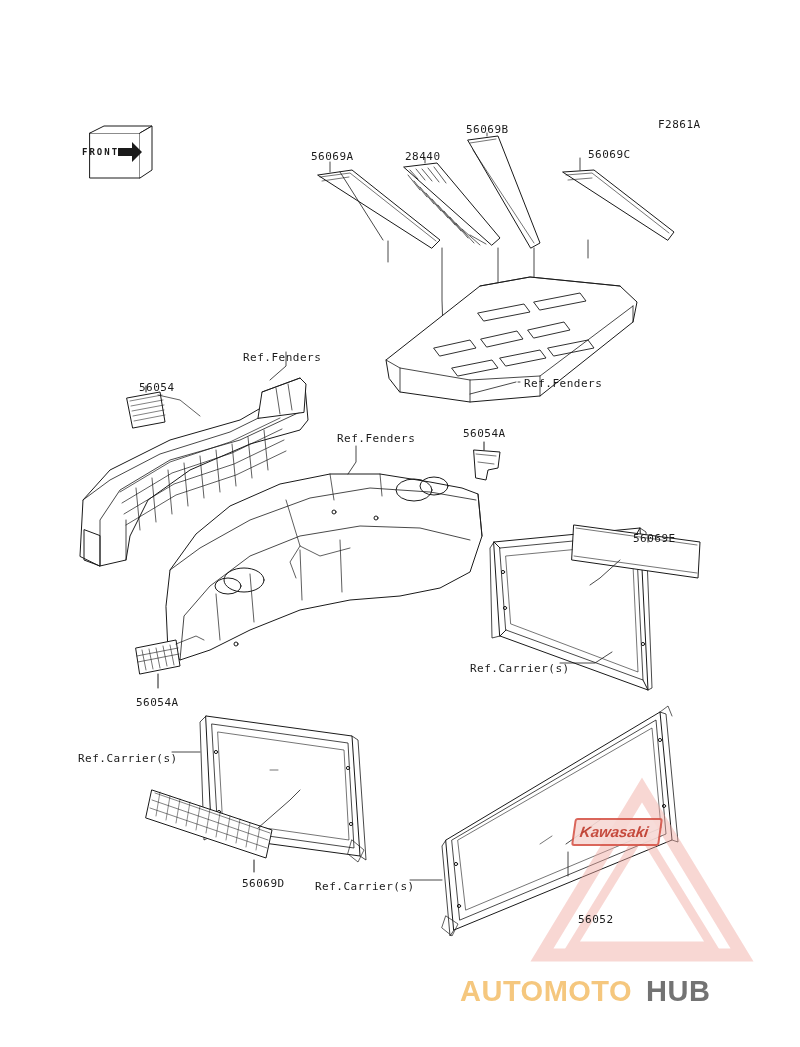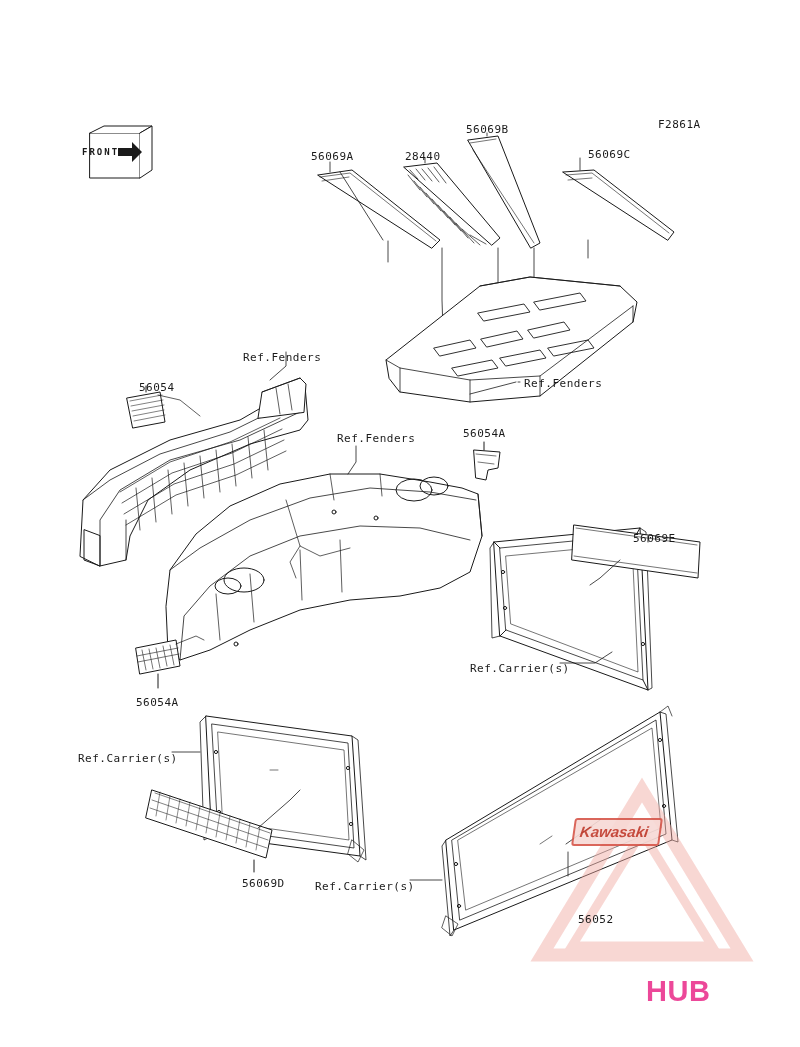--- a/index.html
+++ b/index.html
@@ -41,21 +41,21 @@
   }
   .wm-text {
     position: absolute;
     font-family: "Liberation Sans", sans-serif;
     font-weight: bold;
     font-size: 29px;
     letter-spacing: 0.5px;
     white-space: nowrap;
   }
   .wm-a { color: #f5c77e; }
-  .wm-b { color: #ec4899; }
+  .wm-b { color: #737373; }
 </style>
 </head>
 <body>
 
 <div id="sheet">
 
   <svg class="art" viewBox="0 0 800 1047">
     <g fill="none" stroke="#1a1a1a" stroke-width="1" stroke-linejoin="round" stroke-linecap="round">
 
       <g>
@@ -320,20 +320,21 @@
     </g>
   </svg>
 
   <svg class="art" viewBox="0 0 800 1047">
     <g opacity="0.45">
       <path d="M642 790 L742 955 L542 955 Z" fill="none" stroke="#f0a8a0" stroke-width="13"></path>
       <path d="M642 832 L712 946 L572 946 Z" fill="none" stroke="#f0a8a0" stroke-width="9"></path>
     </g>
   </svg>
 
+  <div class="wm-text wm-a" style="left:460px; top:975px;">AUTOMOTO</div>
   <div class="wm-text wm-b" style="left:646px; top:975px;">HUB</div>
 
   <div style="position:absolute; left:573px; top:818px; width:84px; height:24px; border:2px solid #d6564a; border-radius:3px; background:#f7d9d5; opacity:0.9; transform:skewX(-8deg);">
     <div style="position:absolute; left:5px; top:3px; font-family:'Liberation Sans',sans-serif; font-weight:bold; font-style:italic; font-size:15px; color:#c0392b;">Kawasaki</div>
   </div>
 
   <div class="lbl" style="left:658px; top:118px;">F2861A</div>
 
   <div class="lbl" style="left:311px; top:150px;">56069A</div>
   <div class="lbl" style="left:405px; top:150px;">28440</div>

